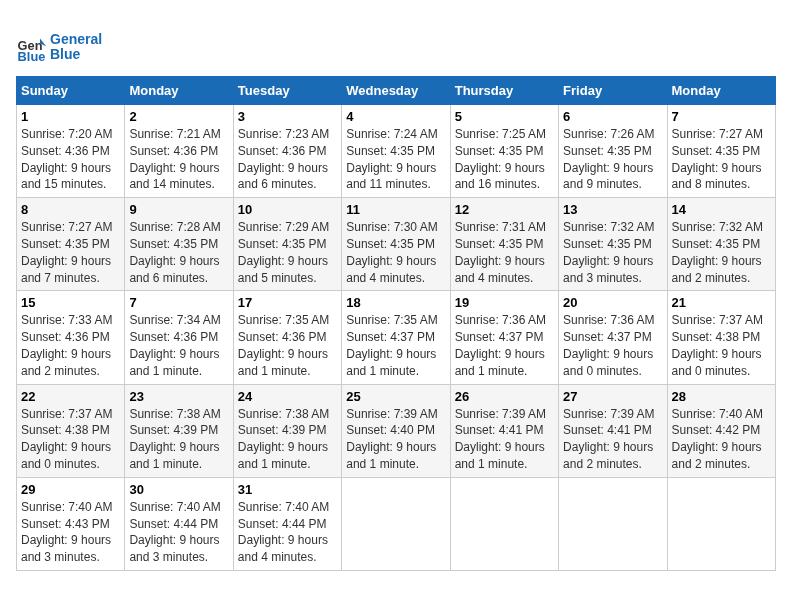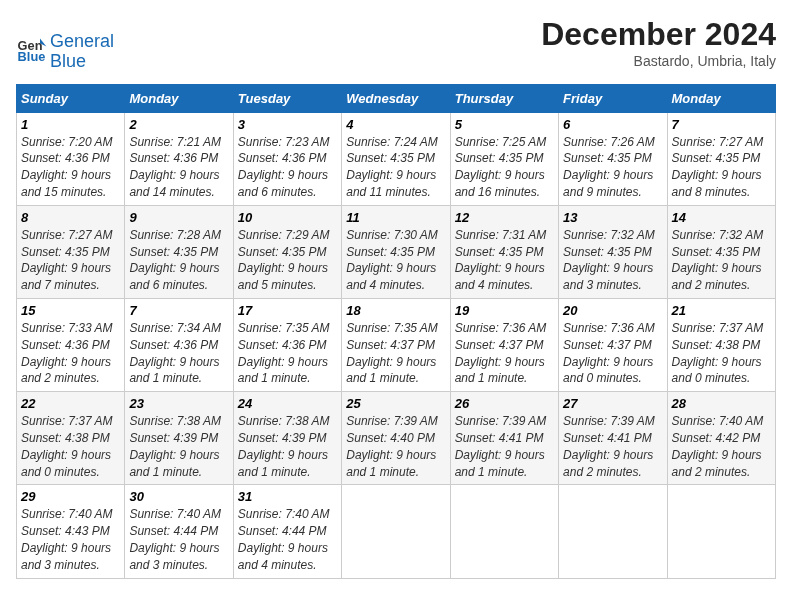--- a/index.html
+++ b/index.html
@@ -15,22 +15,22 @@
       justify-content: space-between;
       align-items: flex-start;
       margin-bottom: 12px;
     }
     .logo {
       display: flex;
       align-items: flex-start;
       margin-top: 16px;
     }
     .logo-text {
-      font-size: 18px;
-      font-weight: normal;
+      font-size: 14px;
+      font-weight: bold;
       color: #333;
       line-height: 1.1;
     }
     .logo-text span {
       color: #1a6bb5;
     }
     .logo-icon {
       width: 32px;
       height: 32px;
       margin-right: 2px;
@@ -44,21 +44,20 @@
       color: #222;
     }
     .location {
       font-size: 14px;
       color: #555;
     }
     table {
       width: 100%;
       border-collapse: collapse;
       font-size: 11px;
-      font-style: italic;
     }
     thead th {
       background: #1a6bb5;
       color: #fff;
       padding: 6px 4px;
       text-align: left;
       font-size: 13px;
       font-weight: bold;
       border: 1px solid #1a6bb5;
     }
@@ -100,24 +99,20 @@
       <text x="2" y="36" font-size="16" font-weight="bold" fill="#1a6bb5">Blue</text>
       <polygon points="30,8 38,18 30,14" fill="#1a6bb5"></polygon>
     </svg>
     <div>
       <div class="logo-text">
         <span>General</span><br>
         <span style="color:#1a6bb5;">Blue</span>
       </div>
     </div>
   </div>
-  <div class="title-block">
-    <div class="month-title">December 2024</div>
-    <div class="location">Bastardo, Umbria, Italy</div>
-  </div>
 </div>
 
 <table>
   <thead>
     <tr>
     <th>Sunday</th>
         <th>Monday</th>
         <th>Tuesday</th>
         <th>Wednesday</th>
         <th>Thursday</th>

